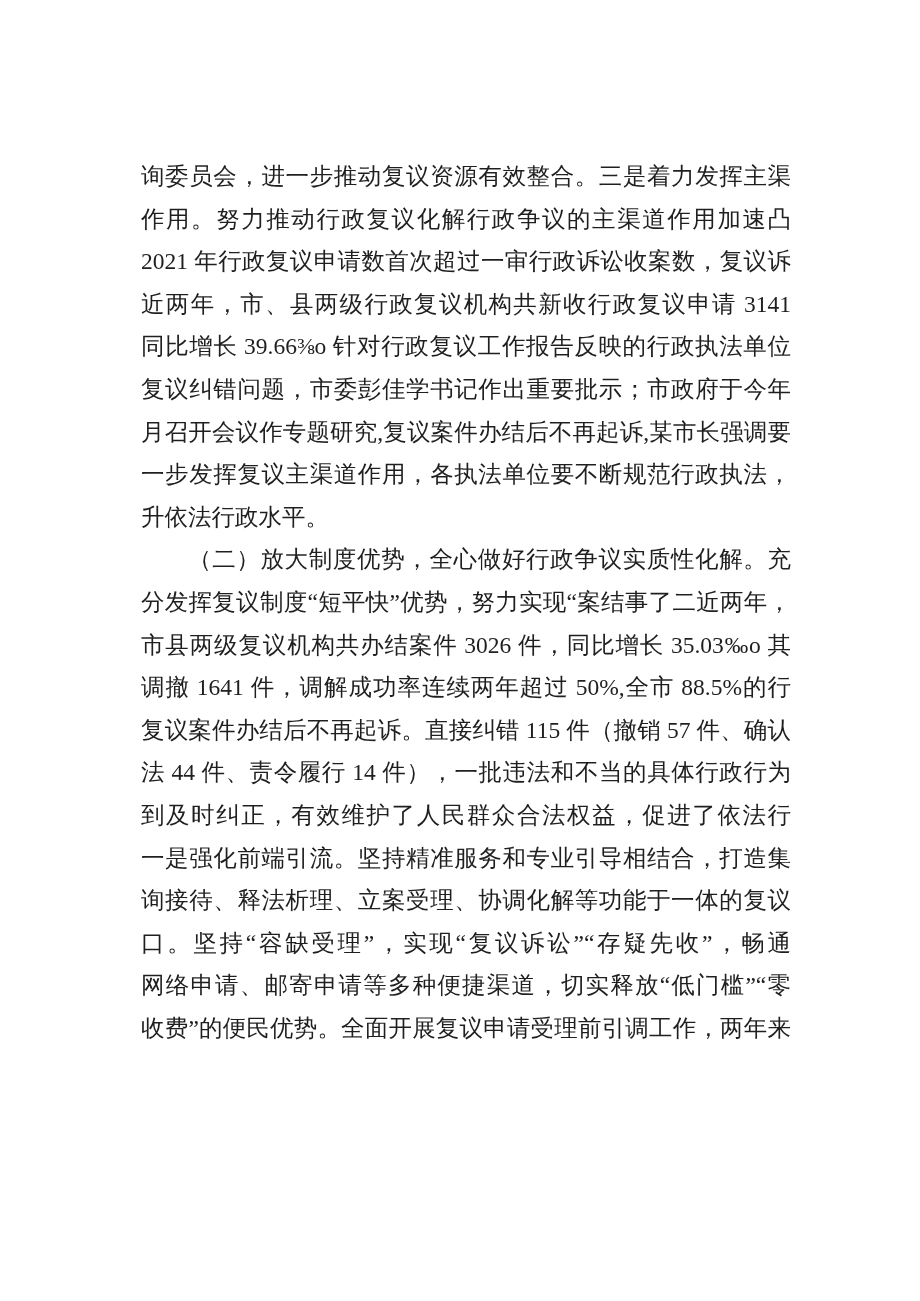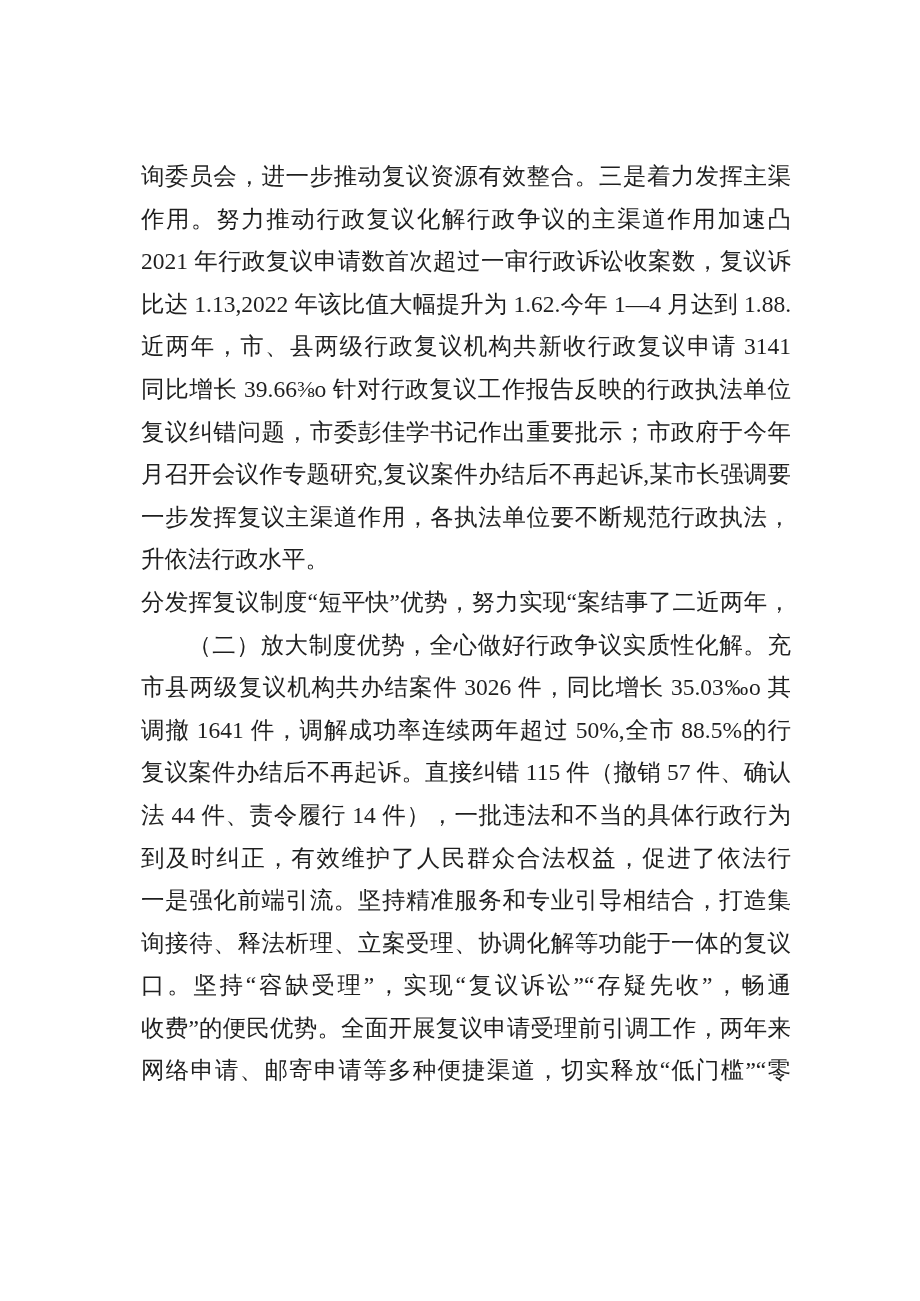--- a/index.html
+++ b/index.html
@@ -44,36 +44,35 @@
 </style>
 </head>
 <body>
 
 <div class="page">
   <div class="textblock">
     <div class="para">
         <div class="line">询委员会，进一步推动复议资源有效整合。三是着力发挥主渠道</div>
         <div class="line">作用。努力推动行政复议化解行政争议的主渠道作用加速凸显，</div>
         <div class="line">2021 年行政复议申请数首次超过一审行政诉讼收案数，复议诉讼</div>
-        <div class="line">比达 1.13,2022 年该比值大幅提升为 1.62.今年 1—4 月达到 1.88.</div>
         <div class="line">近两年，市、县两级行政复议机构共新收行政复议申请 3141 件，</div>
         <div class="line">同比增长 39.66⅜o 针对行政复议工作报告反映的行政执法单位被</div>
         <div class="line">复议纠错问题，市委彭佳学书记作出重要批示；市政府于今年 4</div>
         <div class="line">月召开会议作专题研究,复议案件办结后不再起诉,某市长强调要进</div>
         <div class="line">一步发挥复议主渠道作用，各执法单位要不断规范行政执法，提</div>
         <div class="line short">升依法行政水平。</div>
       </div>
     <div class="para">
+        <div class="line indent">（二）放大制度优势，全心做好行政争议实质性化解。充</div>
         <div class="line">分发挥复议制度“短平快”优势，努力实现“案结事了二近两年，</div>
-        <div class="line indent">（二）放大制度优势，全心做好行政争议实质性化解。充</div>
         <div class="line">市县两级复议机构共办结案件 3026 件，同比增长 35.03‰o 其中</div>
         <div class="line">调撤 1641 件，调解成功率连续两年超过 50%,全市 88.5%的行政</div>
         <div class="line">复议案件办结后不再起诉。直接纠错 115 件（撤销 57 件、确认违</div>
         <div class="line">法 44 件、责令履行 14 件），一批违法和不当的具体行政行为得</div>
         <div class="line">到及时纠正，有效维护了人民群众合法权益，促进了依法行政。</div>
         <div class="line">一是强化前端引流。坚持精准服务和专业引导相结合，打造集咨</div>
         <div class="line">询接待、释法析理、立案受理、协调化解等功能于一体的复议窗</div>
         <div class="line">口。坚持“容缺受理”，实现“复议诉讼”“存疑先收”，畅通</div>
+        <div class="line">网络申请、邮寄申请等多种便捷渠道，切实释放“低门槛”“零</div>
         <div class="line">收费”的便民优势。全面开展复议申请受理前引调工作，两年来</div>
-        <div class="line">网络申请、邮寄申请等多种便捷渠道，切实释放“低门槛”“零</div>
       </div>
   </div>
 </div>
 
 </body></html>

